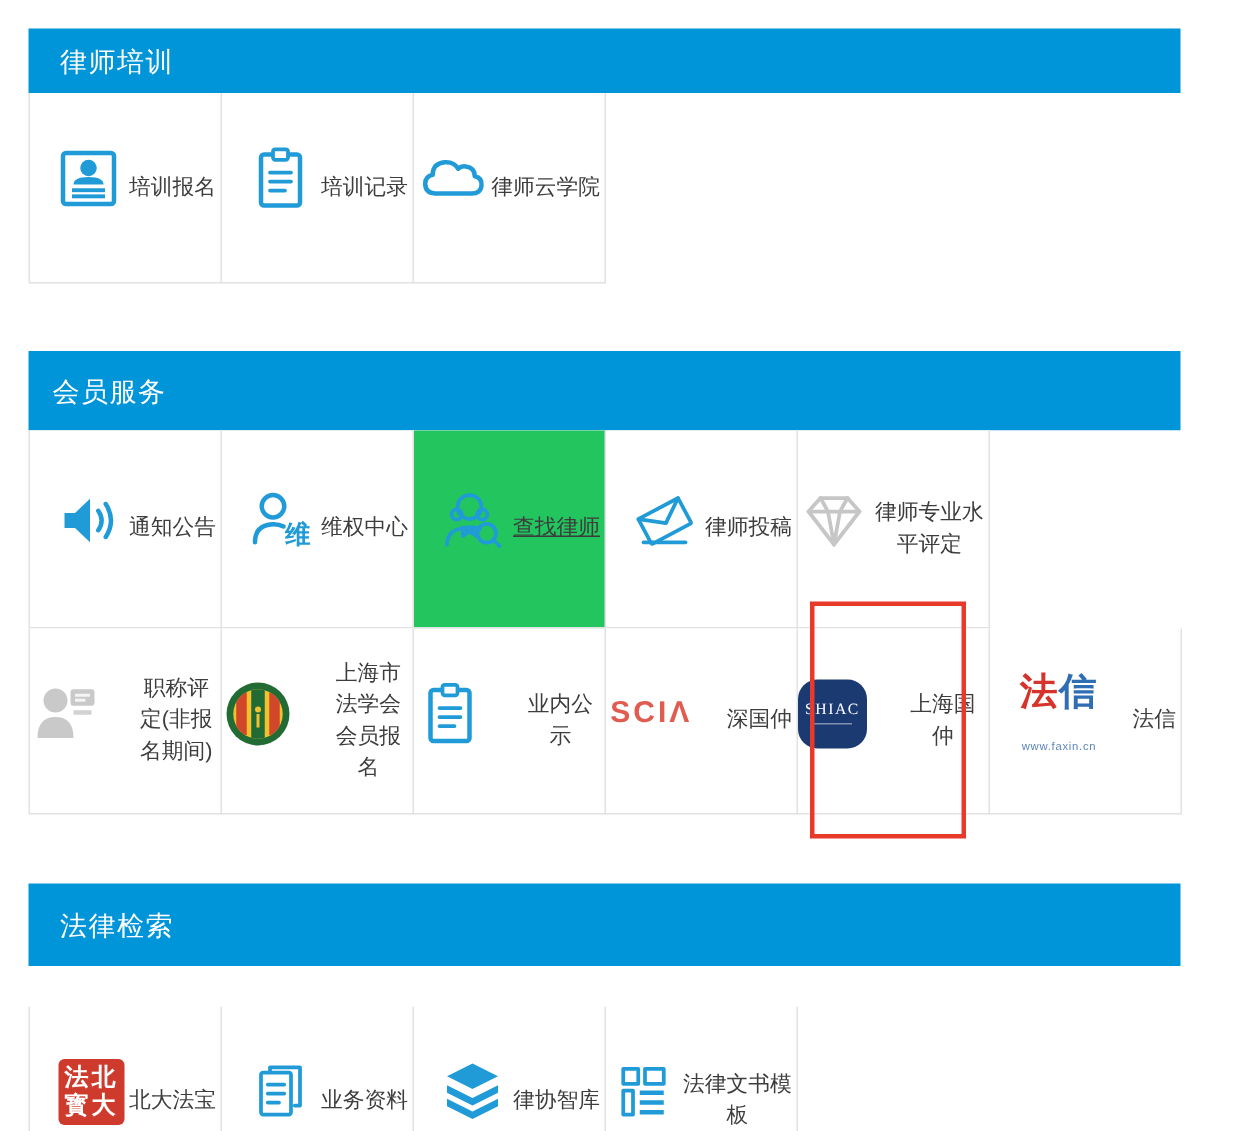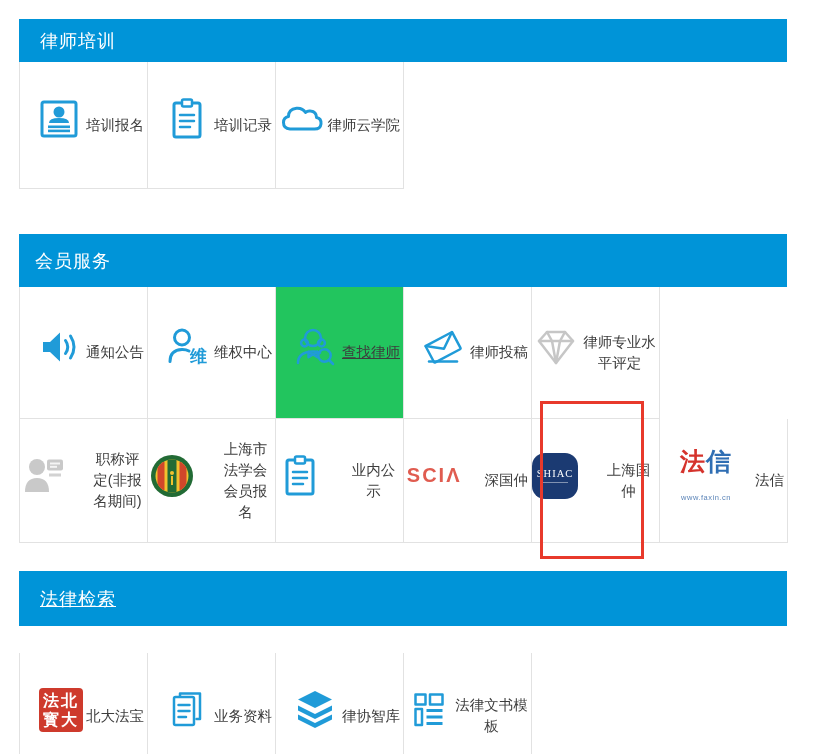--- a/index.html
+++ b/index.html
@@ -8,21 +8,21 @@
   .page { position:relative; width:822px; height:754px; background:#fff; overflow:hidden; }
   .wrap { position:absolute; left:19px; top:16px; width:769px; }
 
   .sec-header {
     width:768px; background:#0094d8; color:#fff;
     display:flex; align-items:center; padding-left:21px;
     font-size:18px; letter-spacing:1px;
   }
   .h1t { height:43px; margin-top:3px; }
   .h2t { height:53px; margin-top:45px;padding-left:16px; }
-  .h3t { height:55px; margin-top:28px;text-decoration:underline; }
+  .h3t { height:55px; margin-top:46px; }
 
   .grid { display:flex; flex-wrap:wrap; border-left:1px solid #e2e2e2; background:#fff; }
   .g1 { width:385px; }
   .g2 { width:769px; }
   .g3 { width:522px;margin-top:27px; }
   .cell {
     width:128px; border-right:1px solid #e2e2e2; border-bottom:1px solid #e2e2e2;
     display:flex; flex-direction:row; align-items:center; justify-content:flex-end;
     background:#fff; cursor:pointer;
   }

